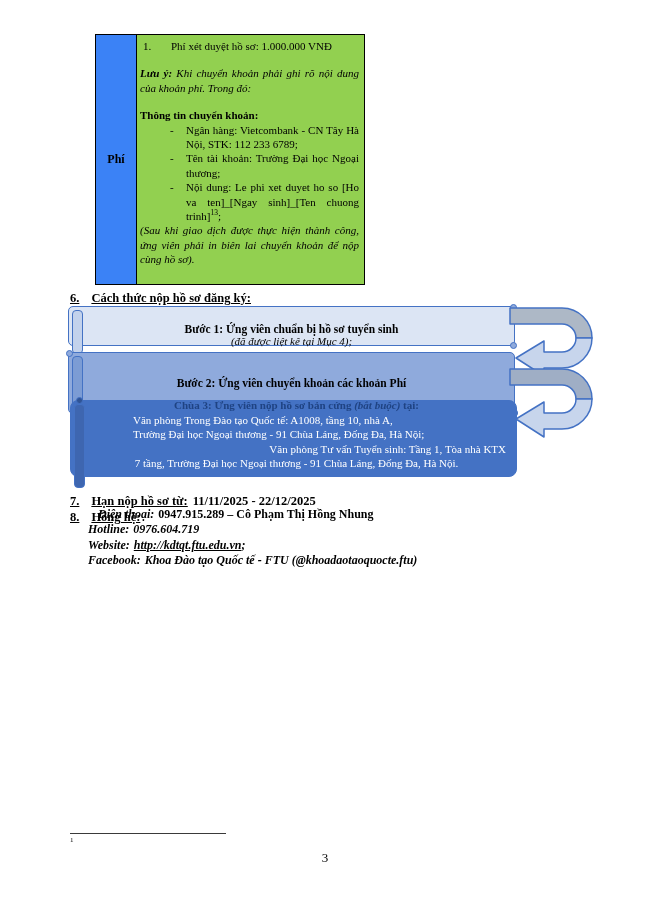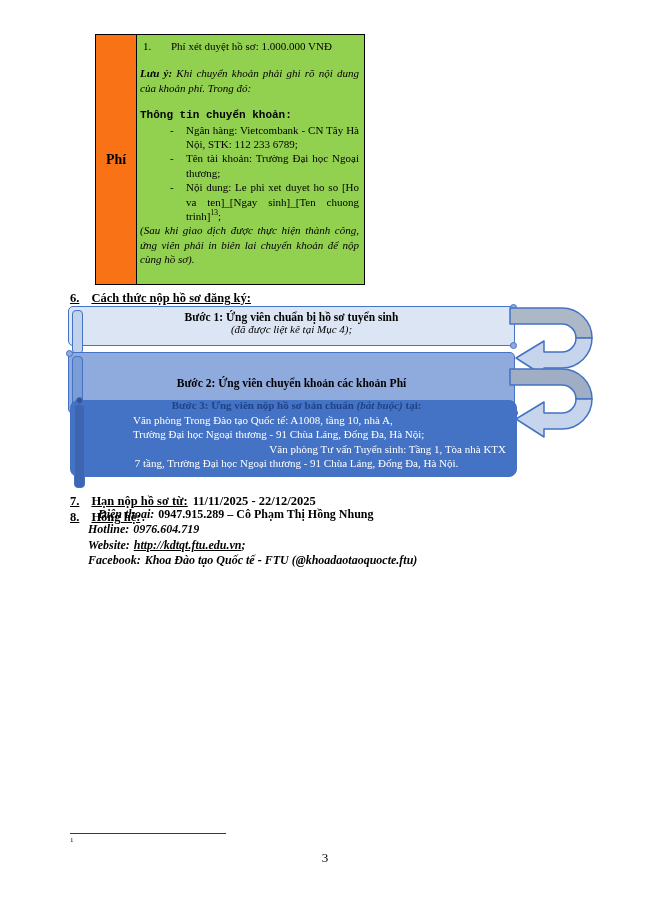--- a/index.html
+++ b/index.html
@@ -4,46 +4,46 @@
 <style>
   html,body{margin:0;padding:0;background:#ffffff;}
   .page{
     position:relative;width:650px;height:918px;background:#ffffff;
     font-family:"Liberation Serif","DejaVu Serif",serif;color:#000;overflow:hidden;
   }
   
   .fee-table{position:absolute;left:95px;top:34px;width:270px;height:251px;
     border:1px solid #000;display:flex;box-sizing:border-box;}
   .fee-label-cell{width:40px;flex:none;border-right:1px solid #000;display:flex;
-    align-items:center;justify-content:center;font-weight:bold;font-size:14px;background:#f97316;}
+    align-items:center;justify-content:center;font-weight:bold;font-size:12px;background:#3b82f6;}
   .fee-green-cell{flex:1;padding:4px 5px 3px 3px;font-size:11px;line-height:14.4px;
     text-align:justify;box-sizing:border-box;}
   .fee-green-cell p{margin:0;}
   .gap{height:13px;}
   .fee-item .num{display:inline-block;width:31px;padding-left:3px;box-sizing:border-box;}
   .note-lead{font-weight:bold;font-style:italic;margin-top:44px;}
   .note-rest{font-style:italic;}
-  .transfer-heading{font-weight:bold;font-family:Liberation Mono, monospace;}
+  .transfer-heading{font-weight:bold;}
   .bullet{position:relative;padding-left:46px;text-align:justify;}
   .bullet .dash{position:absolute;left:30px;top:0;}
   sup{font-size:7.5px;line-height:0;}
   .receipt-note{font-style:italic;}
   
   .sect{position:absolute;left:70px;font-size:12.5px;font-weight:bold;white-space:nowrap;}
   .sect .snum{text-decoration:underline;margin-right:12px;}
   .sect .stitle{text-decoration:underline;}
   .sect .svalue{margin-left:5px;}
   
   .banner{position:absolute;left:68px;width:447px;box-sizing:border-box;
     border:1.5px solid #4472C4;border-radius:5px;font-size:11.5px;}
   .banner .roll{position:absolute;left:3px;top:3px;bottom:-9px;width:9px;
     border:1px solid #4472C4;border-radius:4px;}
   .pin{position:absolute;width:7px;height:7px;border-radius:50%;
     background:#8FAADC;border:1px solid #4472C4;box-sizing:border-box;}
-  .banner1{top:306px;height:40px;text-align:center;padding-top:4px;}
+  .banner1{top:306px;height:40px;text-align:center;padding-top:16px;}
   .banner1 .b-title{font-weight:bold;}
   .banner1 .b-note{font-style:italic;font-size:11px;}
   .banner2{top:352px;height:62px;display:flex;align-items:center;justify-content:center;}
   .banner2 .b-title{font-weight:bold;}
   .banner3{left:70px;top:400px;height:77px;border-radius:8px;color:#fff;font-size:11px;}
   .banner3 .b3text{overflow:hidden;height:100%;border-radius:8px;line-height:14.6px;
     padding:0 8px 0 14px;box-sizing:border-box;}
   .banner3 .l1{margin-top:-3px;text-align:center;font-weight:bold;color:#1F4383;white-space:nowrap;}
   .banner3 .l1 .it{font-style:italic;}
   .banner3 .l2,.banner3 .l3{text-align:left;padding-left:48px;}
@@ -111,21 +111,21 @@
 
   <svg class="curve-arrow arrow2" viewBox="0 0 88 78">
     <path d="M2 4 L54 4 A30 30 0 0 1 84 34 L68 34 A14 14 0 0 0 54 20 L2 20 Z" fill="#9FAEC5" stroke="#4472C4" stroke-width="1.5" stroke-linejoin="round"></path>
     <path d="M84 34 A30 30 0 0 1 54 64 L36 64 L36 72 L8 54 L36 37 L36 48 L54 48 A14 14 0 0 0 68 34 Z" fill="#C7D5EC" stroke="#4472C4" stroke-width="1.5" stroke-linejoin="round"></path>
   </svg>
 
   <div class="banner banner3" style="background-color: rgb(68, 114, 196);">
     <div class="roll" style="background:#3E66B0;bottom:-12px;"></div>
     <span class="pin" style="left:5px;top:-4px;background:#2F5496;"></span>
     <div class="b3text">
-      <div class="l1"><span>Bước 3: Ứng viên nộp hồ sơ bản chuẩn </span><span class="it">(bắt buộc)</span><span> tại:</span></div>
+      <div class="l1"><span>Chùa 3: Ứng viên nộp hồ sơ bản cứng </span><span class="it">(bắt buộc)</span><span> tại:</span></div>
       <div class="l2">Văn phòng Trong Đào tạo Quốc tế: A1008, tầng 10, nhà A,</div>
       <div class="l3">Trường Đại học Ngoại thương - 91 Chùa Láng, Đống Đa, Hà Nội;</div>
       <div class="l4">Văn phòng Tư vấn Tuyển sinh: Tầng 1, Tòa nhà KTX</div>
       <div class="l5">7 tầng, Trường Đại học Ngoại thương - 91 Chùa Láng, Đống Đa, Hà Nội.</div>
     </div>
   </div>
 
   <div class="sect" style="top:494px;">
     <span class="snum">7.</span><span class="stitle">Hạn nộp hồ sơ từ:</span><span class="svalue">11/11/2025 - 22/12/2025</span>
   </div>

